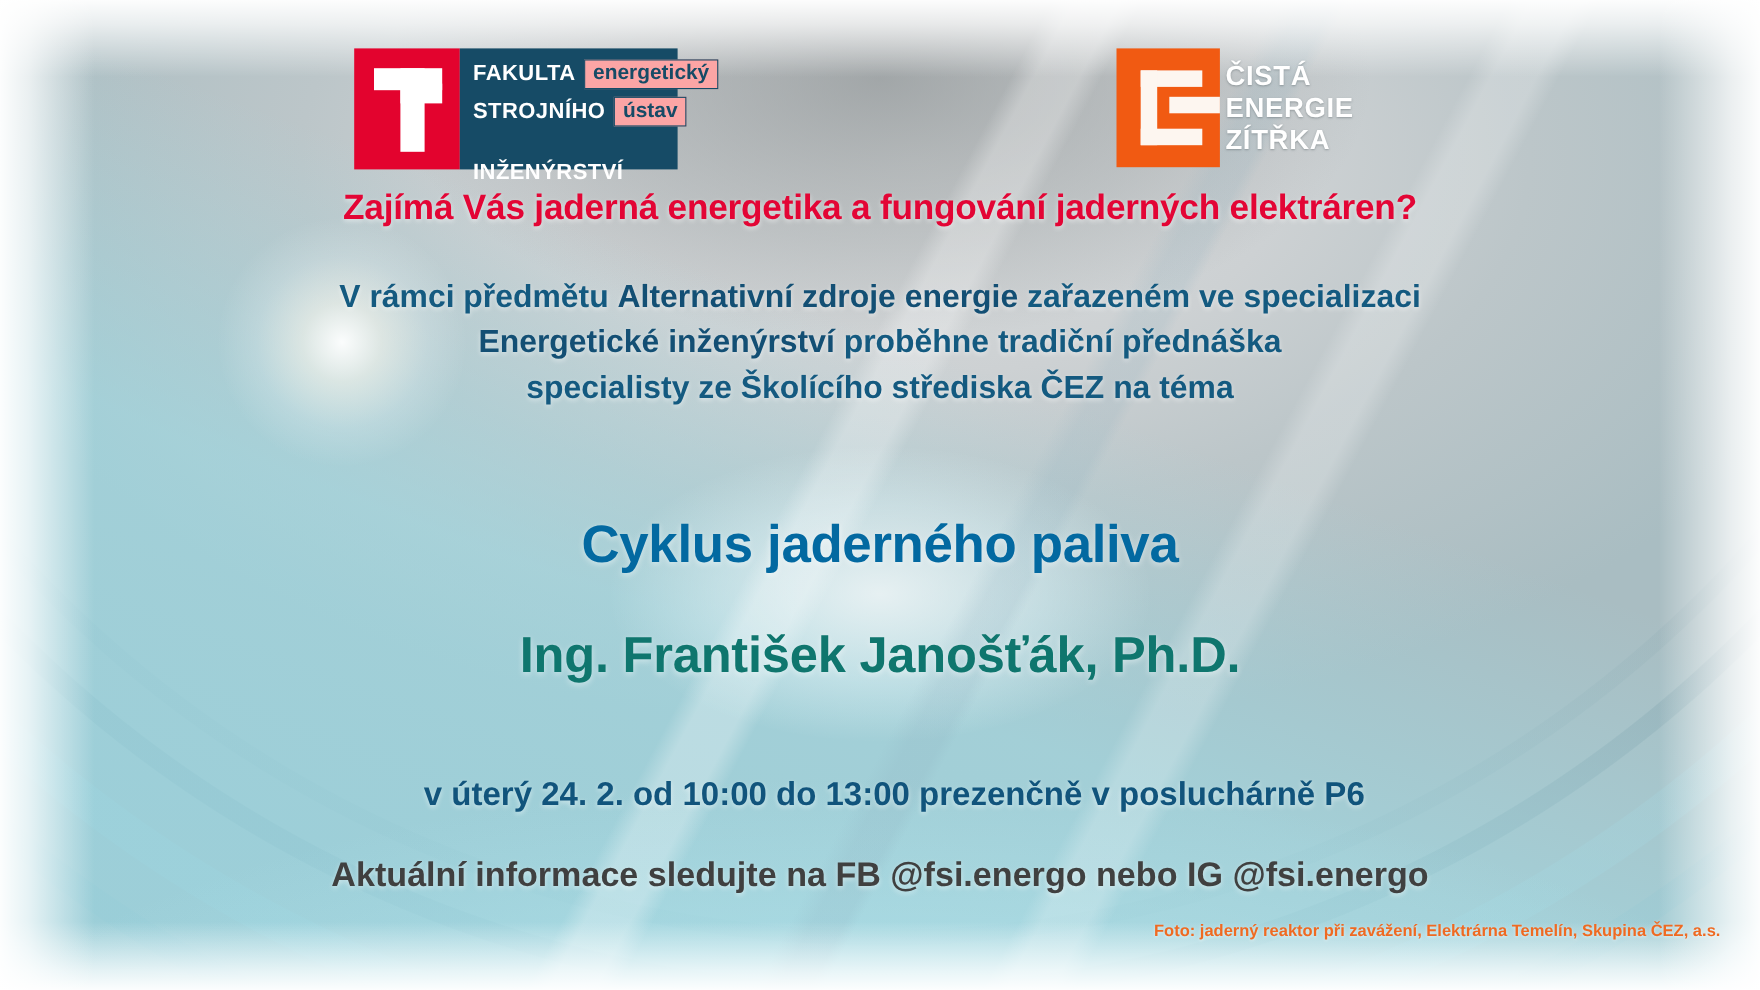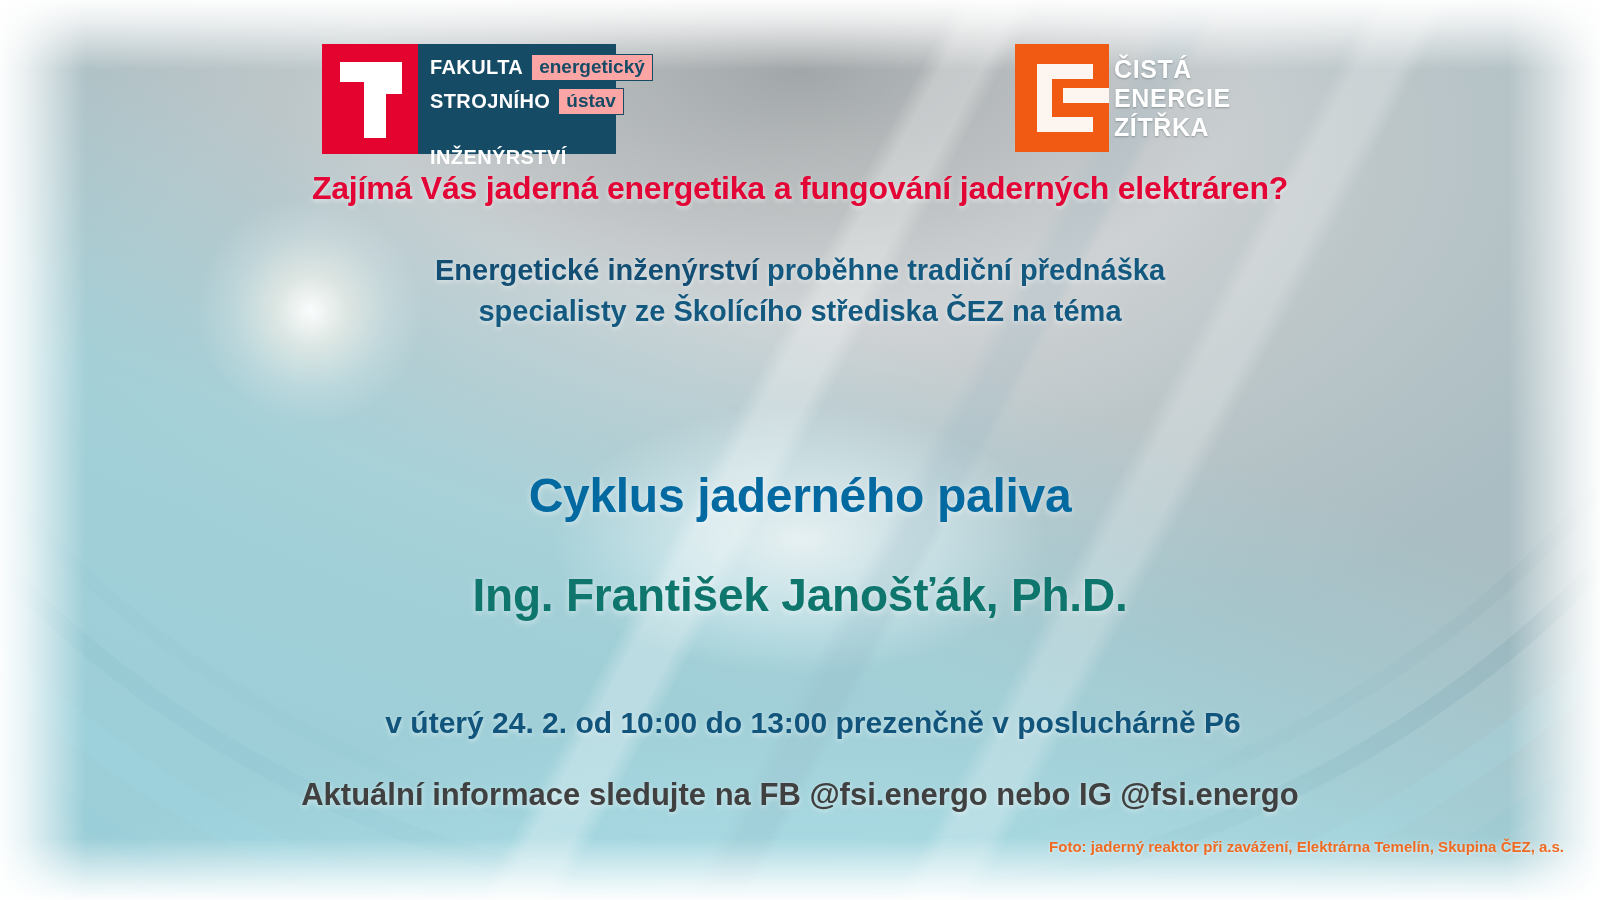--- a/index.html
+++ b/index.html
@@ -202,20 +202,23 @@
           <span>ENERGIE</span>
           <span>ZÍTŘKA</span>
         </div>
       </div>
     </div>
 
     <div class="headline">Zajímá Vás jaderná energetika a fungování jaderných elektráren?</div>
 
     <div class="para">
       <div>
+        <span>V rámci předmětu </span><b>Alternativní zdroje energie</b><span> zařazeném ve specializaci</span>
+      </div>
+      <div>
         <b>Energetické inženýrství</b><span> proběhne tradiční přednáška</span>
       </div>
       <div>
         <span>specialisty ze Školícího střediska ČEZ na téma</span>
       </div>
     </div>
 
     <div class="topic">Cyklus jaderného paliva</div>
     <div class="speaker">Ing. František Janošťák, Ph.D.</div>
     <div class="when">v úterý 24. 2. od 10:00 do 13:00 prezenčně v posluchárně P6</div>

